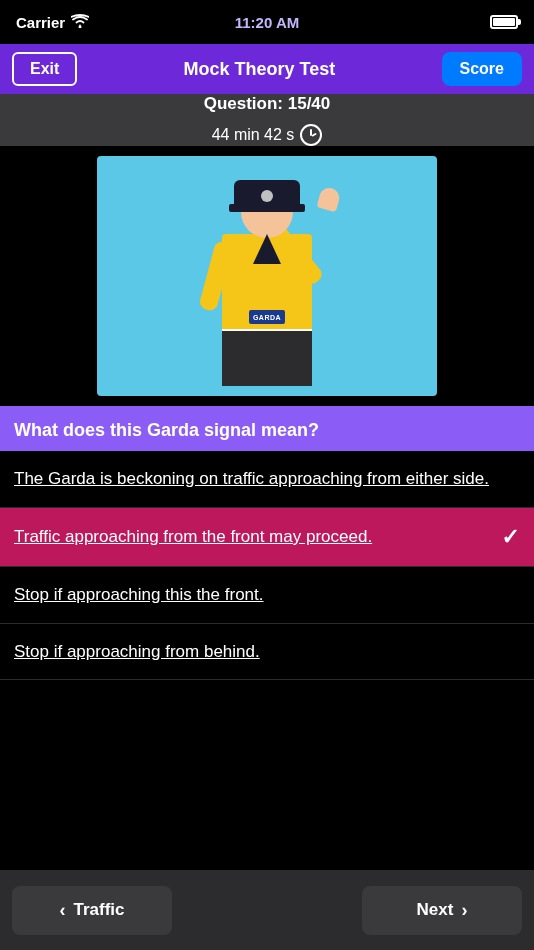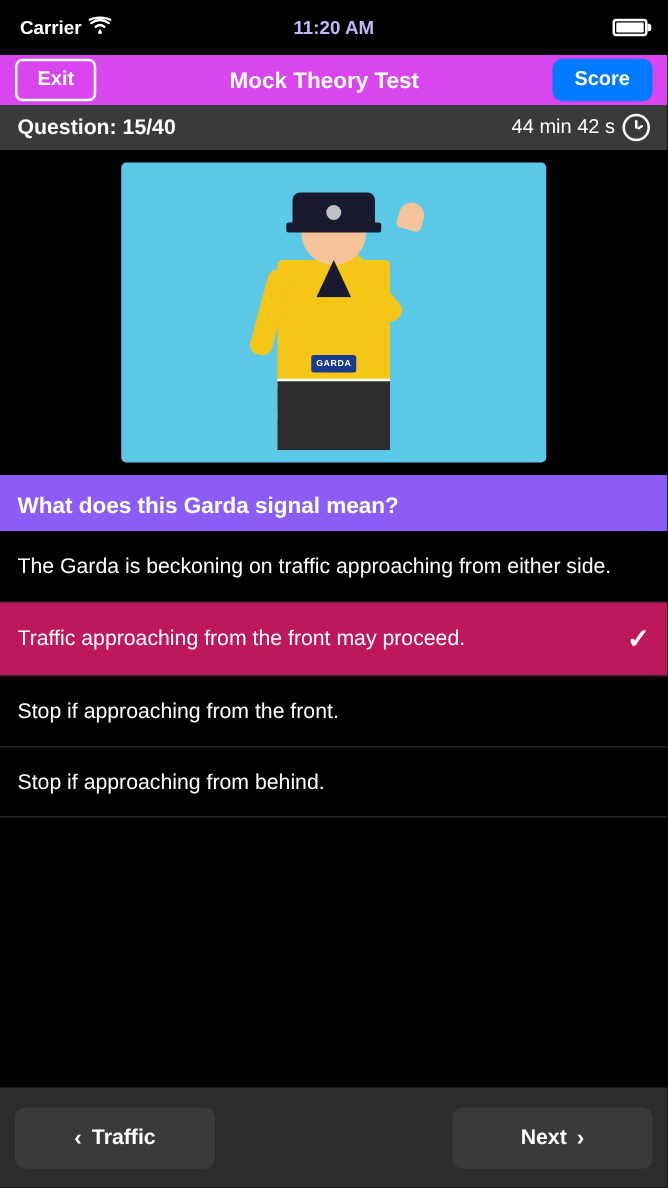--- a/index.html
+++ b/index.html
@@ -66,22 +66,22 @@
     }
     .battery-fill {
       width: 100%;
       height: 100%;
       background: #fff;
       border-radius: 1px;
     }
 
     
     .nav-bar {
-      height: 40px;
-      background: #d946ef;
+      height: 50px;
+      background: #6d28d9;
       display: flex;
       align-items: center;
       justify-content: space-between;
       padding: 0 12px;
     }
     .exit-button {
       background: transparent;
       border: 2px solid #fff;
       color: #fff;
       font-size: 16px;
@@ -101,26 +101,27 @@
       color: #fff;
       font-size: 16px;
       font-weight: 600;
       padding: 8px 18px;
       border-radius: 8px;
       cursor: pointer;
     }
 
     
     .question-bar {
-      height: 36px;
+      height: 52px;
       background: #3a3a3c;
       display: flex;
       align-items: center;
       justify-content: space-between;
       padding: 0 14px;
+      flex-direction: column;
     }
     .question-number {
       font-size: 17px;
       font-weight: 700;
       color: #fff;
     }
     .timer {
       display: flex;
       align-items: center;
       gap: 6px;
@@ -375,20 +376,21 @@
       cursor: pointer;
     }
     .answer-item.correct {
       background: #be185d;
     }
     .answer-text {
       font-size: 17px;
       color: #fff;
       flex: 1;
       line-height: 1.4;
+      text-decoration: underline;
     }
     .checkmark {
       font-size: 22px;
       color: #fff;
       font-weight: 700;
       margin-left: 10px;
     }
 
     
     .bottom-nav {
@@ -498,21 +500,21 @@
 
 <div class="answers-section">
   <div class="answer-item">
     <span class="answer-text">The Garda is beckoning on traffic approaching from either side.</span>
   </div>
   <div class="answer-item correct">
     <span class="answer-text">Traffic approaching from the front may proceed.</span>
     <span class="checkmark">✓</span>
   </div>
   <div class="answer-item">
-    <span class="answer-text">Stop if approaching from the front.</span>
+    <span class="answer-text">Stop if approaching this the front.</span>
   </div>
   <div class="answer-item">
     <span class="answer-text">Stop if approaching from behind.</span>
   </div>
 </div>
 
 <div class="bottom-nav">
   <button class="nav-button">
     <span class="chevron">‹</span>
     <span>Traffic</span>

